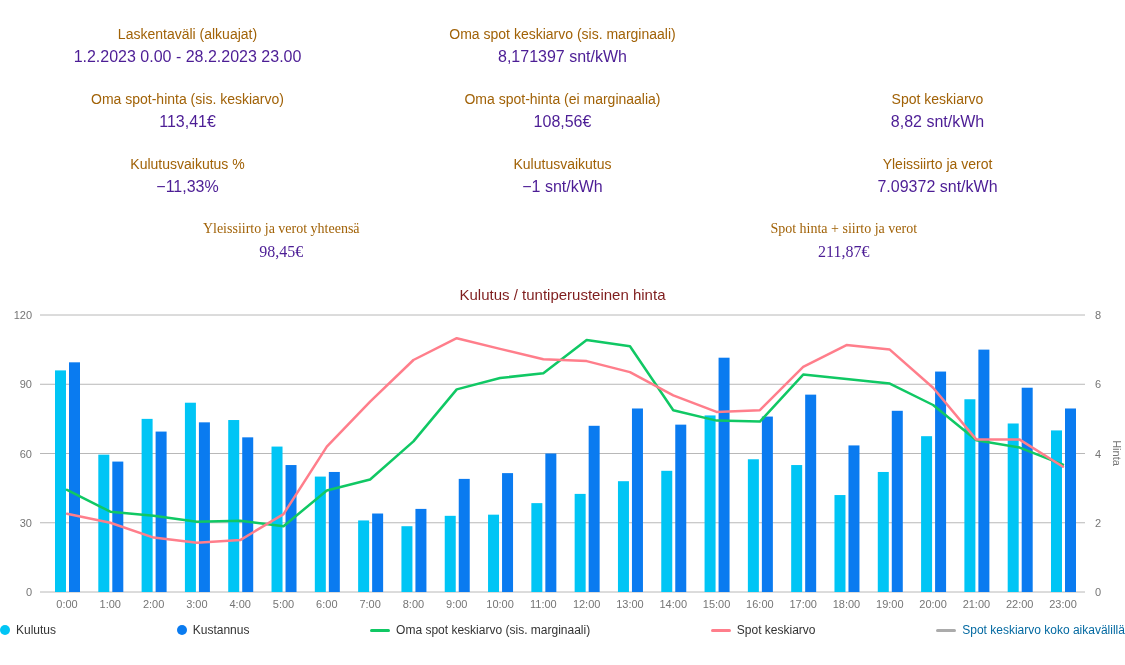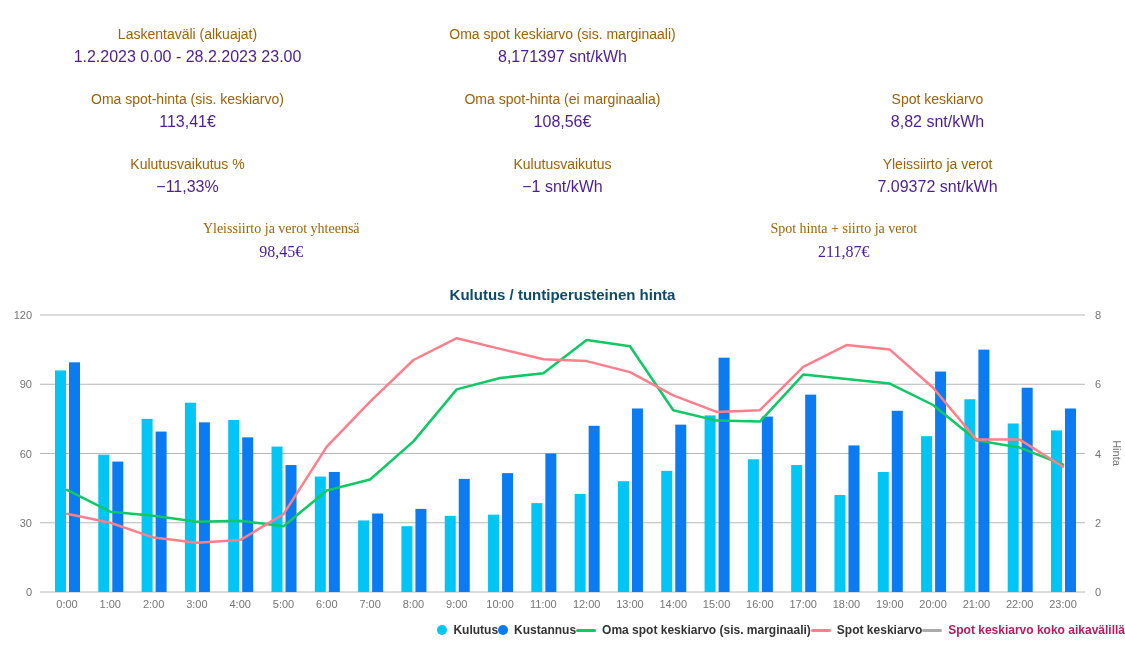--- a/index.html
+++ b/index.html
@@ -6,33 +6,33 @@
   html,body { width:1125px; height:665px; background:#ffffff; overflow:hidden;
               font-family:"Liberation Sans", sans-serif; }
 
   .stats { width:100%; padding-top:14px; }
   .stats-grid { display:grid; grid-template-columns:1fr 1fr 1fr; }
   .stats-grid-wide { display:grid; grid-template-columns:1fr 1fr;font-family:Liberation Serif, serif; }
   .stat-cell { text-align:center; padding:9px 10px 10px 10px; }
   .stat-label { color:#a16207; font-size:14px; line-height:22px; }
   .stat-value { color:#4c1d95; font-size:16px; line-height:24px; }
 
-  .chart-title { text-align:center; font-size:15px; font-weight:bold;
-                 color:#0c4a6e; margin-top:12px; margin-bottom:2px; }
+  .chart-title { text-align:center; font-size:15px; font-weight:normal;
+                 color:#7f1d1d; margin-top:12px; margin-bottom:2px; }
 
   .chart-wrap { position:relative; width:1125px; }
   svg text { font-family:"Liberation Sans", sans-serif; }
 
-  .legend { display:flex; justify-content:flex-end; align-items:center;
-            margin-top:2px;font-weight:bold; }
+  .legend { display:flex; justify-content:space-between; align-items:center;
+            margin-top:2px; }
   .legend-item { display:flex; align-items:center; gap:6px; cursor:pointer; }
   .legend-dot { width:10px; height:10px; border-radius:50%; display:inline-block; }
   .legend-line { width:20px; height:3px; border-radius:2px; display:inline-block; }
   .legend-label { font-size:12px; color:#333333; }
-  .legend-item.muted .legend-label { color:#be185d; }
+  .legend-item.muted .legend-label { color:#0369a1; }
 </style>
 </head>
 <body>
 
 <div class="stats">
   <div class="stats-grid">
     <div class="stat-cell">
       <div class="stat-label">Laskentaväli (alkuajat)</div>
       <div class="stat-value">1.2.2023 0.00 - 28.2.2023 23.00</div>
     </div>

